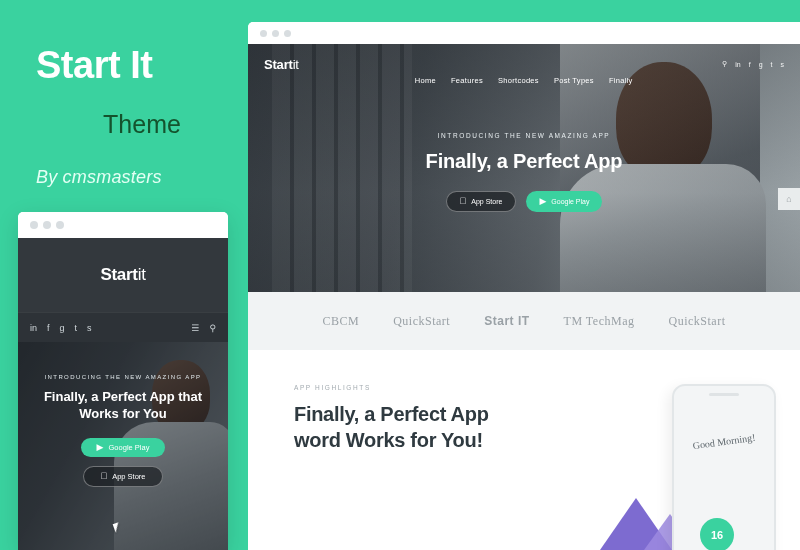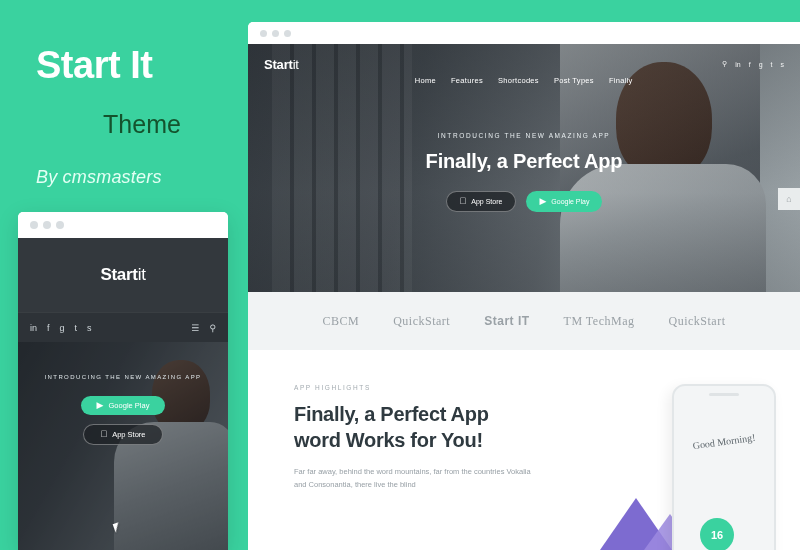--- a/index.html
+++ b/index.html
@@ -330,21 +330,20 @@
       <span class="lg">TM TechMag</span>
       <span class="lg">QuickStart</span>
     </div>
 
     <div class="d-high">
       <div class="d-high-kicker">APP HIGHLIGHTS</div>
       <div class="d-high-h2">
         <span>Finally, a Perfect App</span><br>
         <span>word Works for You!</span>
       </div>
-      <div class="d-high-p">Far far away, behind the word mountains, far from the countries Vokalia and Consonantia, there live the blind</div>
 
       <div class="d-tri"></div>
       <div class="d-tri2"></div>
 
       <div class="d-phone">
         <div class="d-phone-notch"></div>
         <div class="d-phone-greet">Good Morning!</div>
         <div class="d-circle">16</div>
       </div>
     </div>
@@ -373,20 +372,24 @@
       <span class="spacer"></span>
       <span>☰</span>
       <span>⚲</span>
     </div>
     <div class="m-hero">
       <div class="m-head"></div>
       <div class="m-body"></div>
       <div class="m-ov"></div>
       <div class="m-hero-text">
         <div class="m-kicker">INTRODUCING THE NEW AMAZING APP</div>
+        <div class="m-h1">
+          <span>Finally, a Perfect App that</span><br>
+          <span>Works for You</span>
+        </div>
         <div class="m-btns">
           <div class="m-pill btn-green">
             <span class="glyph">▶</span>
             <span>Google Play</span>
           </div>
           <div class="m-pill btn-dark">
             <span class="glyph"></span>
             <span>App Store</span>
           </div>
         </div>

